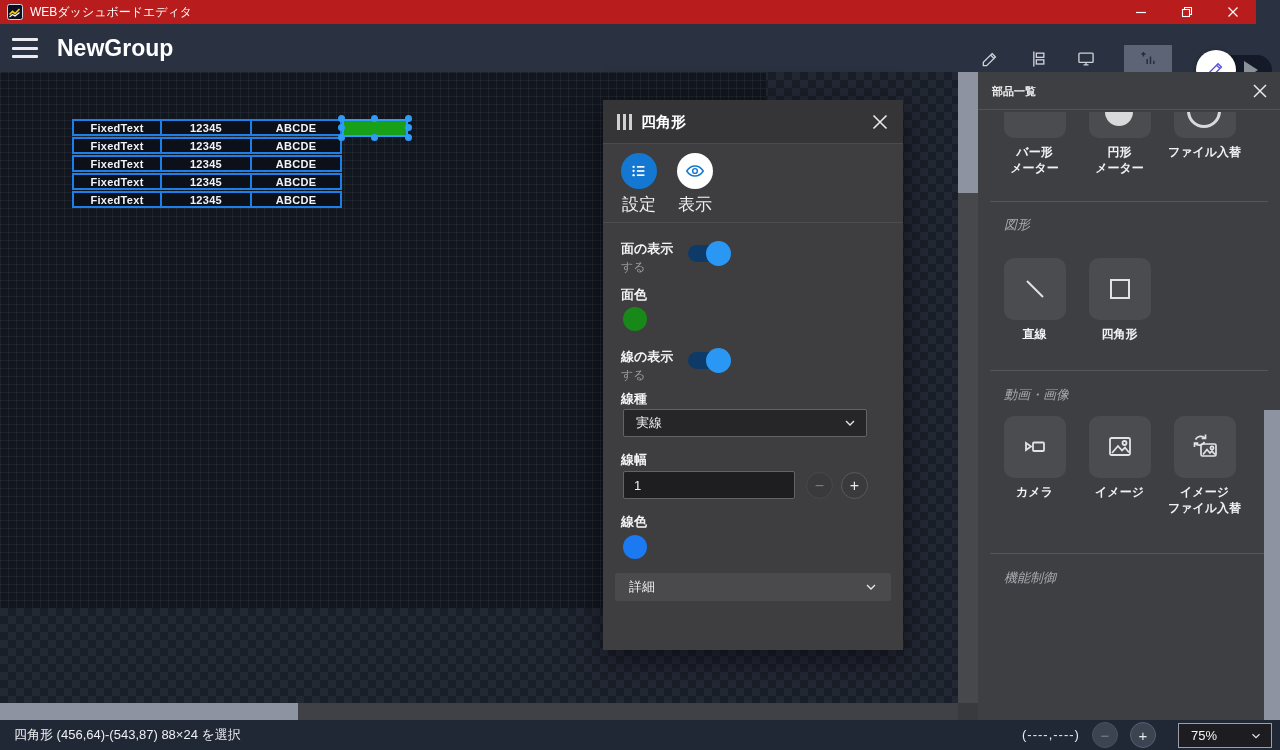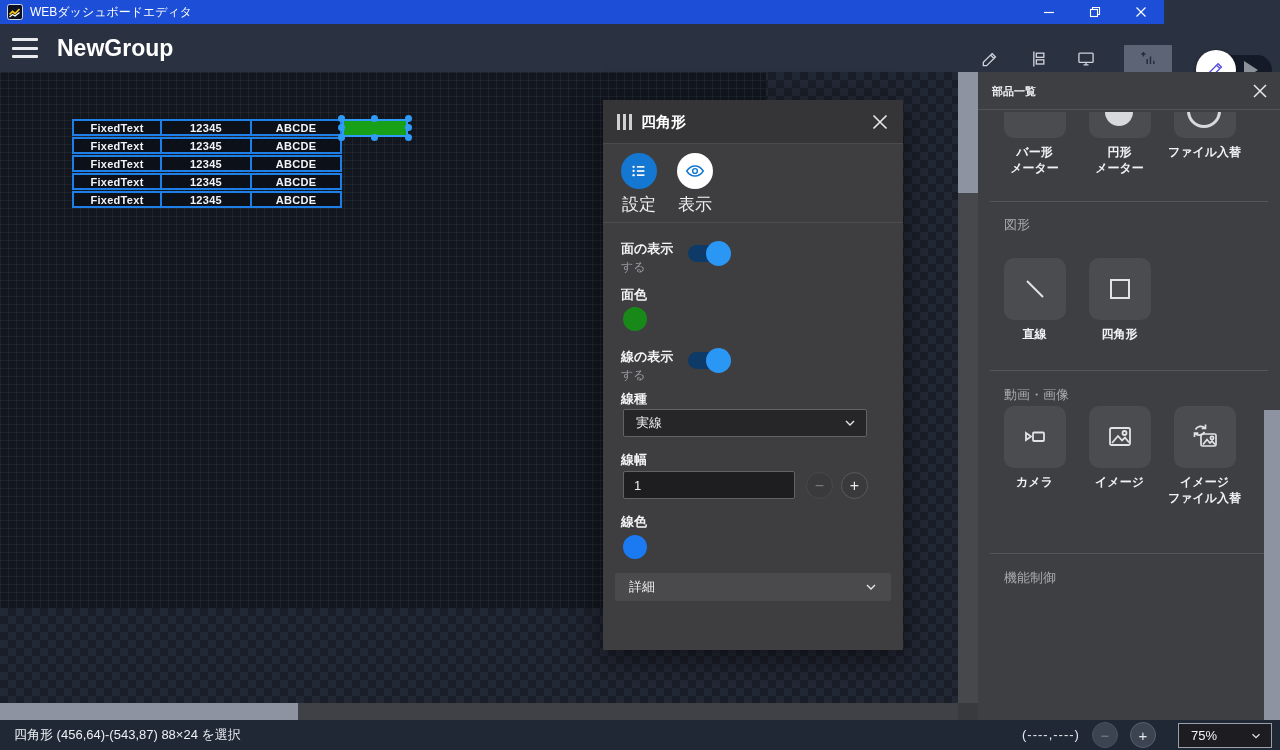--- a/index.html
+++ b/index.html
@@ -2,21 +2,21 @@
 <html><head>
 <meta charset="utf-8">
 <style>
   * { margin:0; padding:0; box-sizing:border-box; }
   html,body { width:1280px; height:750px; overflow:hidden; background:#2a3140;
     font-family:"Liberation Sans","DejaVu Sans",sans-serif; }
   #app { position:relative; width:1280px; height:750px; overflow:hidden; }
   svg { display:block; }
 
   
-  .titlebar { position:absolute; left:0; top:0; width:1164px; height:24px; background:#1d4ed8;
+  .titlebar { position:absolute; left:0; top:0; width:1256px; height:24px; background:#b91c1c;
     display:flex; align-items:center; }
   .app-icon { position:absolute; left:7px; top:4px; width:16px; height:16px; }
   .tb-title { position:absolute; left:30px; top:0; line-height:24px; font-size:12px; color:#fff; }
   .win-btns { position:absolute; right:0; top:0; height:24px; display:flex; }
   .win-btn { width:46px; height:24px; display:flex; align-items:center; justify-content:center; color:#fff; }
 
   
   .header { position:absolute; left:0; top:24px; width:1280px; height:48px; background:#2a3140; }
   .hamburger { position:absolute; left:12px; top:14px; width:26px; height:20px;
     display:flex; flex-direction:column; justify-content:space-between; }
@@ -64,21 +64,21 @@
   .sb-header { position:absolute; left:0; top:0; width:302px; height:38px; border-bottom:1px solid #525358; }
   .sb-title { position:absolute; left:14px; top:0; line-height:38px; font-size:11px; font-weight:600; color:#f2f2f4; }
   .sb-close { position:absolute; right:12px; top:11px; width:16px; height:16px; }
   .sb-row { position:absolute; left:14px; display:flex; }
   .sb-item { width:85px; text-align:center; }
   .tile { width:62px; height:62px; margin:0 auto; background:#4b4c50; border-radius:10px;
     display:flex; align-items:center; justify-content:center; }
   .tile.cut { height:26px; border-radius:0 0 10px 10px; position:relative; overflow:hidden; }
   .tile-label { margin-top:6px; font-size:12px; font-weight:bold; color:#f1f2f4; line-height:16px; }
   .sb-sep { position:absolute; left:12px; width:278px; height:1px; background:#55565b; }
-  .sb-sec-label { position:absolute; left:26px; font-size:13px; color:#a6a9ae; }
+  .sb-sec-label { position:absolute; left:26px; font-size:13px; color:#a6a9ae;font-style:italic; }
   .gauge-half { position:absolute; left:16px; top:0; width:28px; height:14px; border-radius:0 0 14px 14px; background:#d8d9db; }
   .gauge-ring { position:absolute; left:13px; top:-18px; width:34px; height:34px; border-radius:50%; border:3px solid #d8d9db; }
   .sb-thumb { position:absolute; left:286px; top:338px; width:16px; height:310px; background:#8d93a0; }
 
   
   .panel { position:absolute; left:603px; top:100px; width:300px; height:550px; background:#3e3e40;
     box-shadow:0 8px 28px rgba(0,0,0,.5); }
   .p-header { position:absolute; left:0; top:0; width:300px; height:44px; background:#353537; border-bottom:1px solid #4b4b4d; }
   .drag-handle { position:absolute; left:14px; top:14px; display:flex; gap:3px; }
   .drag-handle span { width:3px; height:16px; background:#d0d0d2; }
@@ -324,21 +324,21 @@
         </div>
         <div class="tile-label">
             <div>四角形</div>
           </div>
       </div>
     </div>
 
     <div class="sb-sep" style="top:298px"></div>
     <div class="sb-sec-label" style="top:314px">動画・画像</div>
 
-    <div class="sb-row" style="top:334px">
+    <div class="sb-row" style="top:344px">
       <div class="sb-item">
         <div class="tile">
           <svg width="34" height="34" viewBox="0 0 34 34" fill="none" stroke="#e2e3e5" stroke-width="1.8">
             <path d="M8 13l5 3.5L8 20v-7z"></path>
               <rect x="15" y="12.5" width="11" height="8.5" rx="1"></rect>
           </svg>
         </div>
         <div class="tile-label">
             <div>カメラ</div>
           </div>

